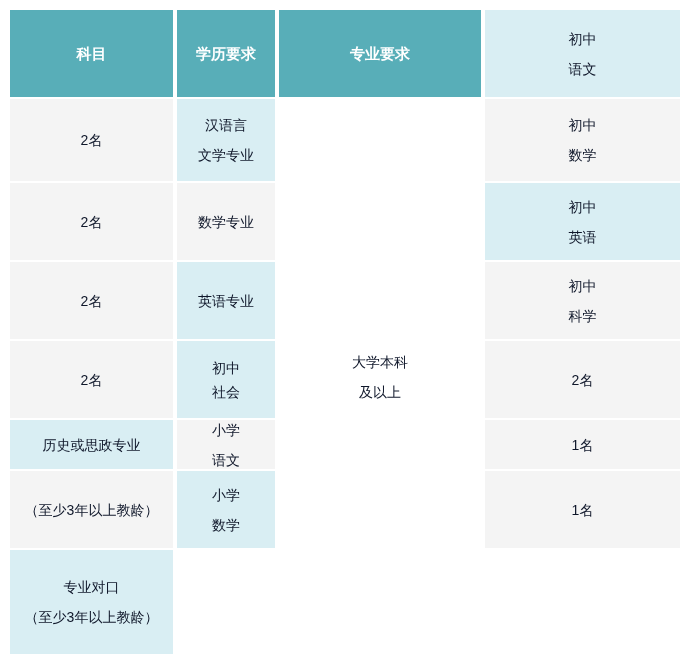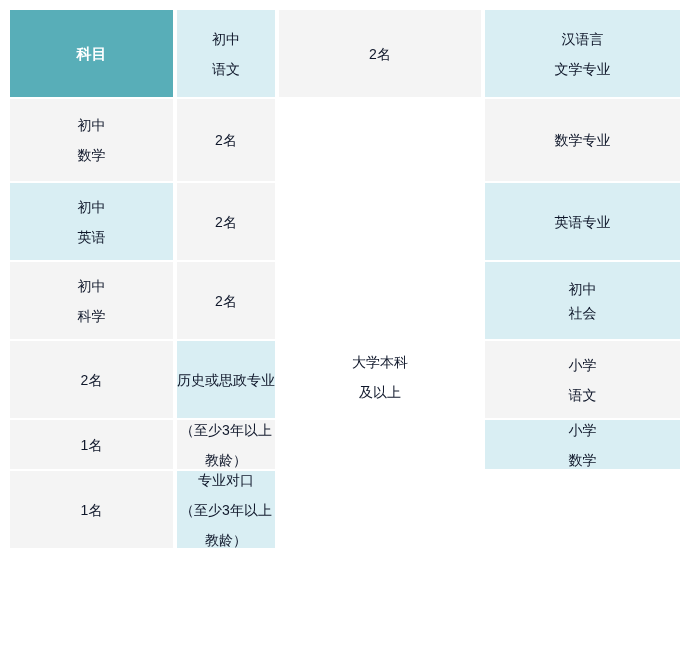--- a/index.html
+++ b/index.html
@@ -48,20 +48,26 @@
   .line { display: block; }
 </style>
 </head>
 <body>
 
 <div class="page">
   <div class="grid">
 
     <div class="cell header">
         <span class="line">科目</span>
+      </div>
+    <div class="cell header">
+        <span class="line">学历要求</span>
+      </div>
+    <div class="cell header">
+        <span class="line">专业要求</span>
       </div>
 
     <div class="cell bg-blue">
       <span class="line">初中</span>
       <span class="line">语文</span>
     </div>
     <div class="cell bg-gray">
       <span class="line">2名</span>
     </div>
     <div class="cell bg-white edu-cell">

